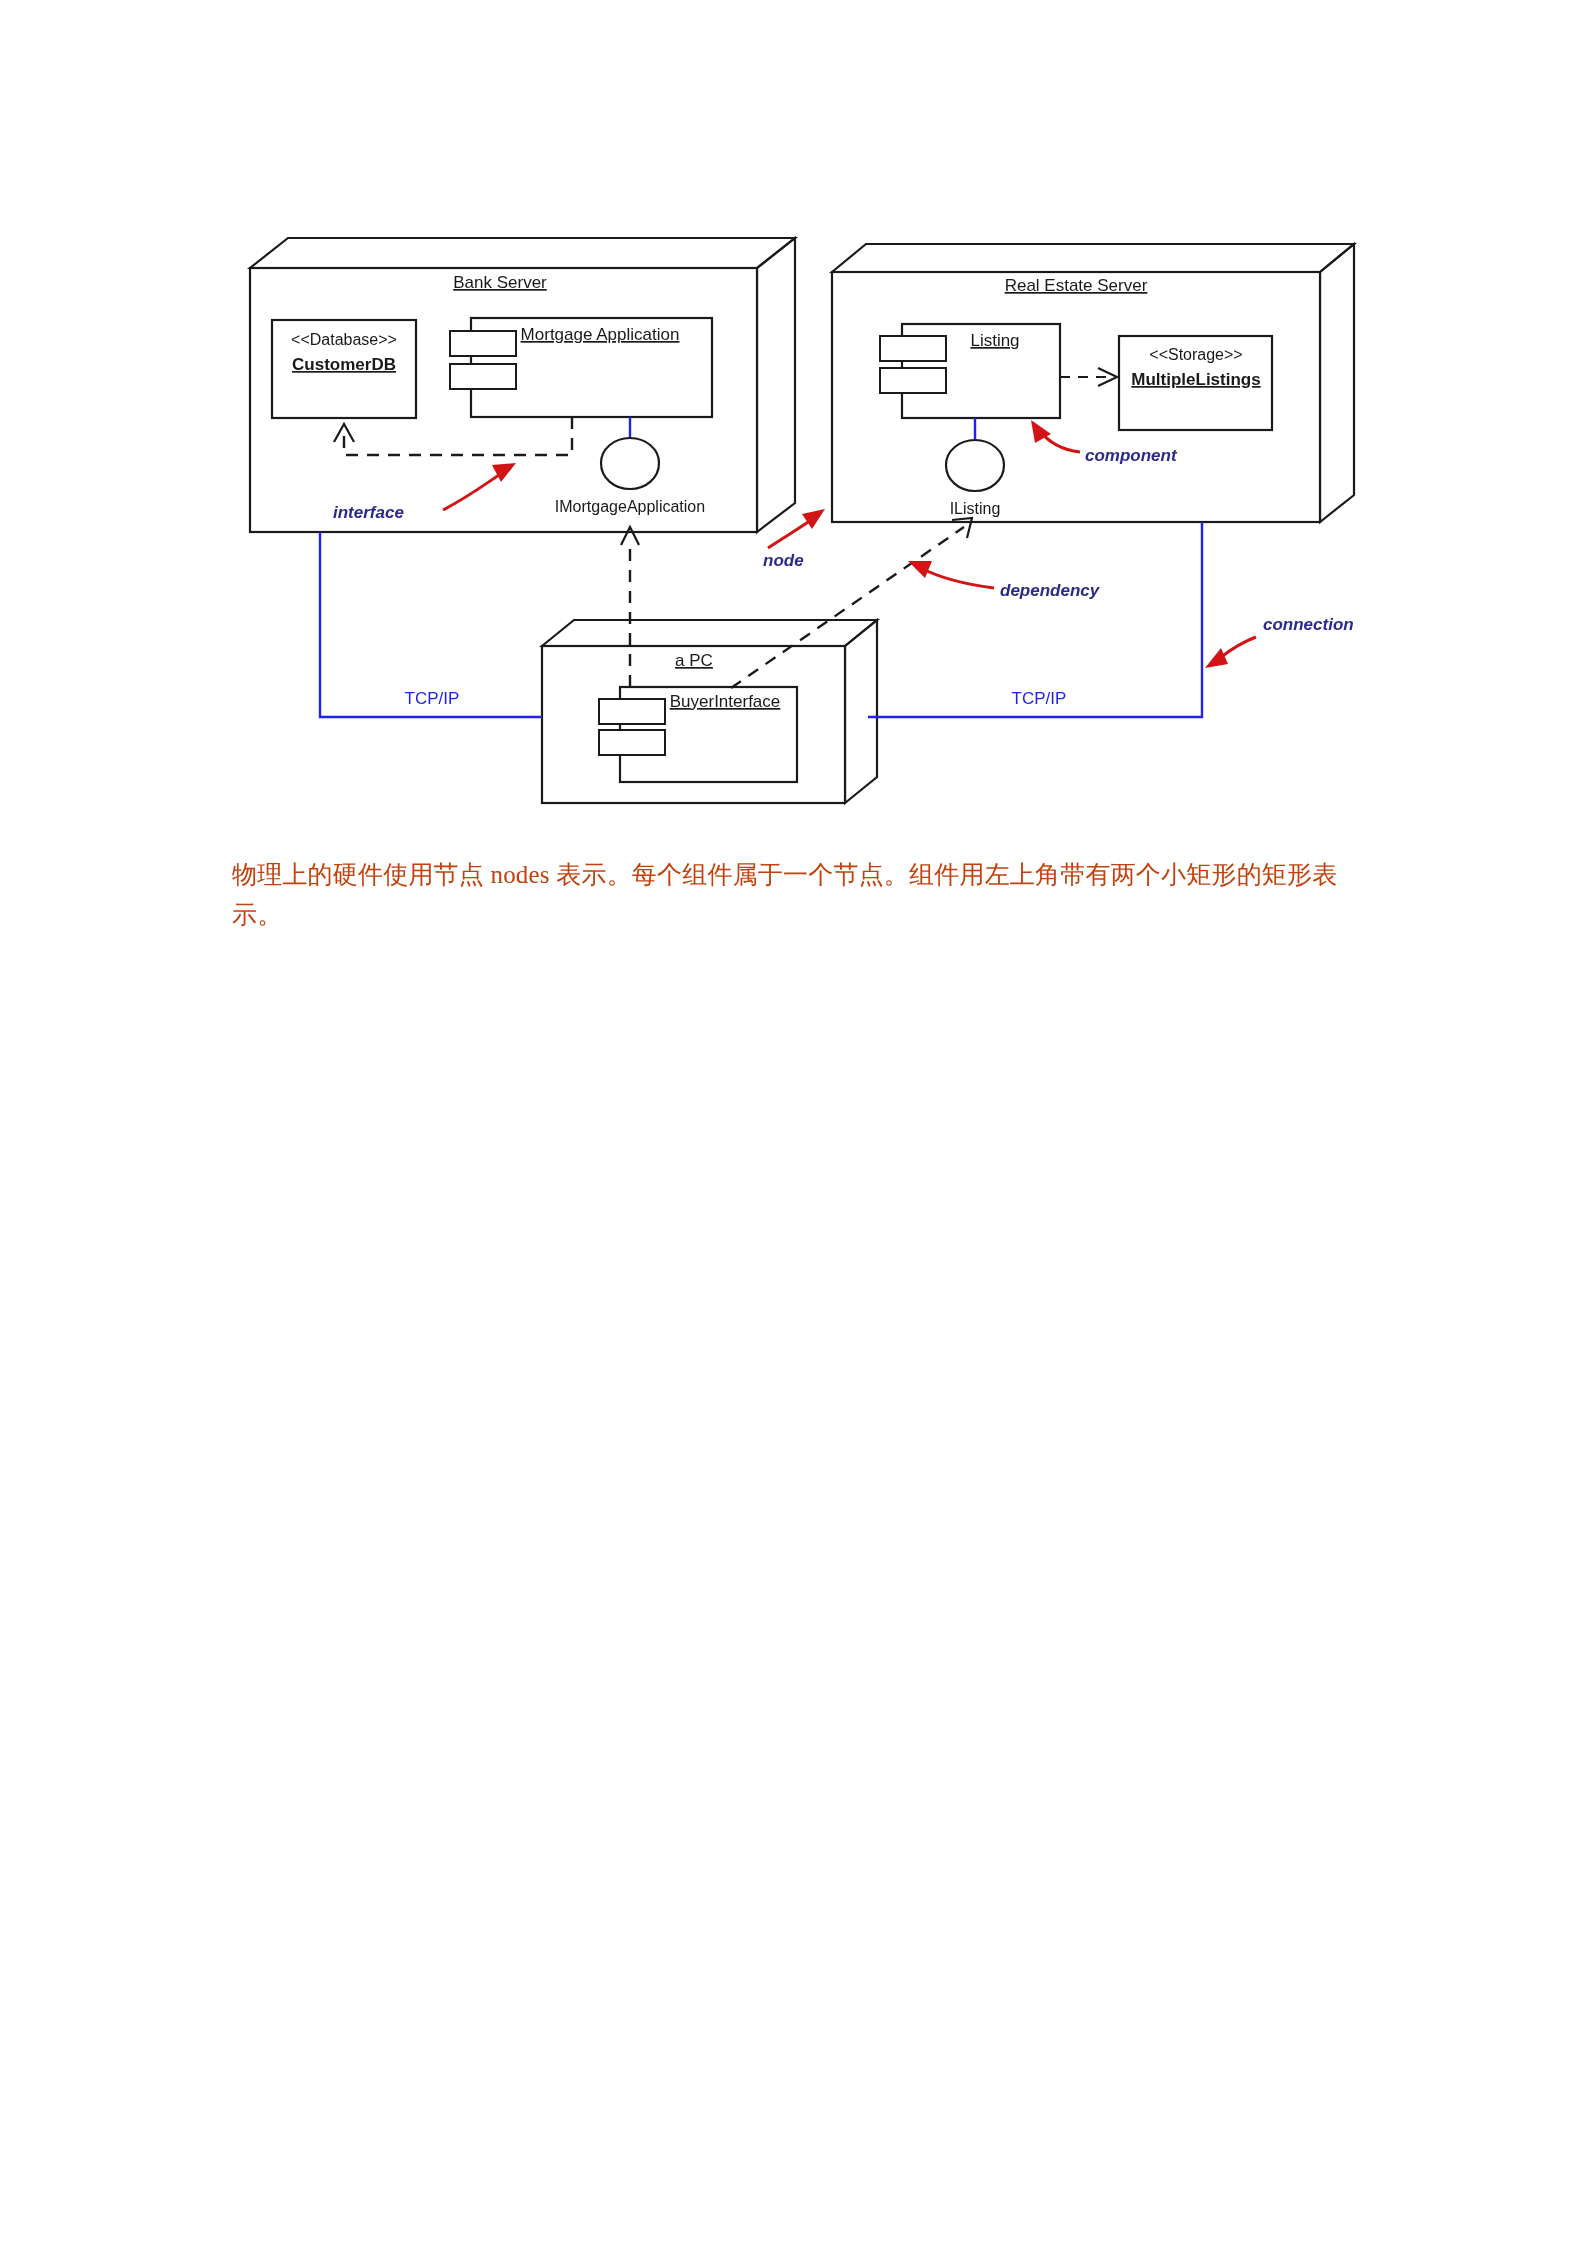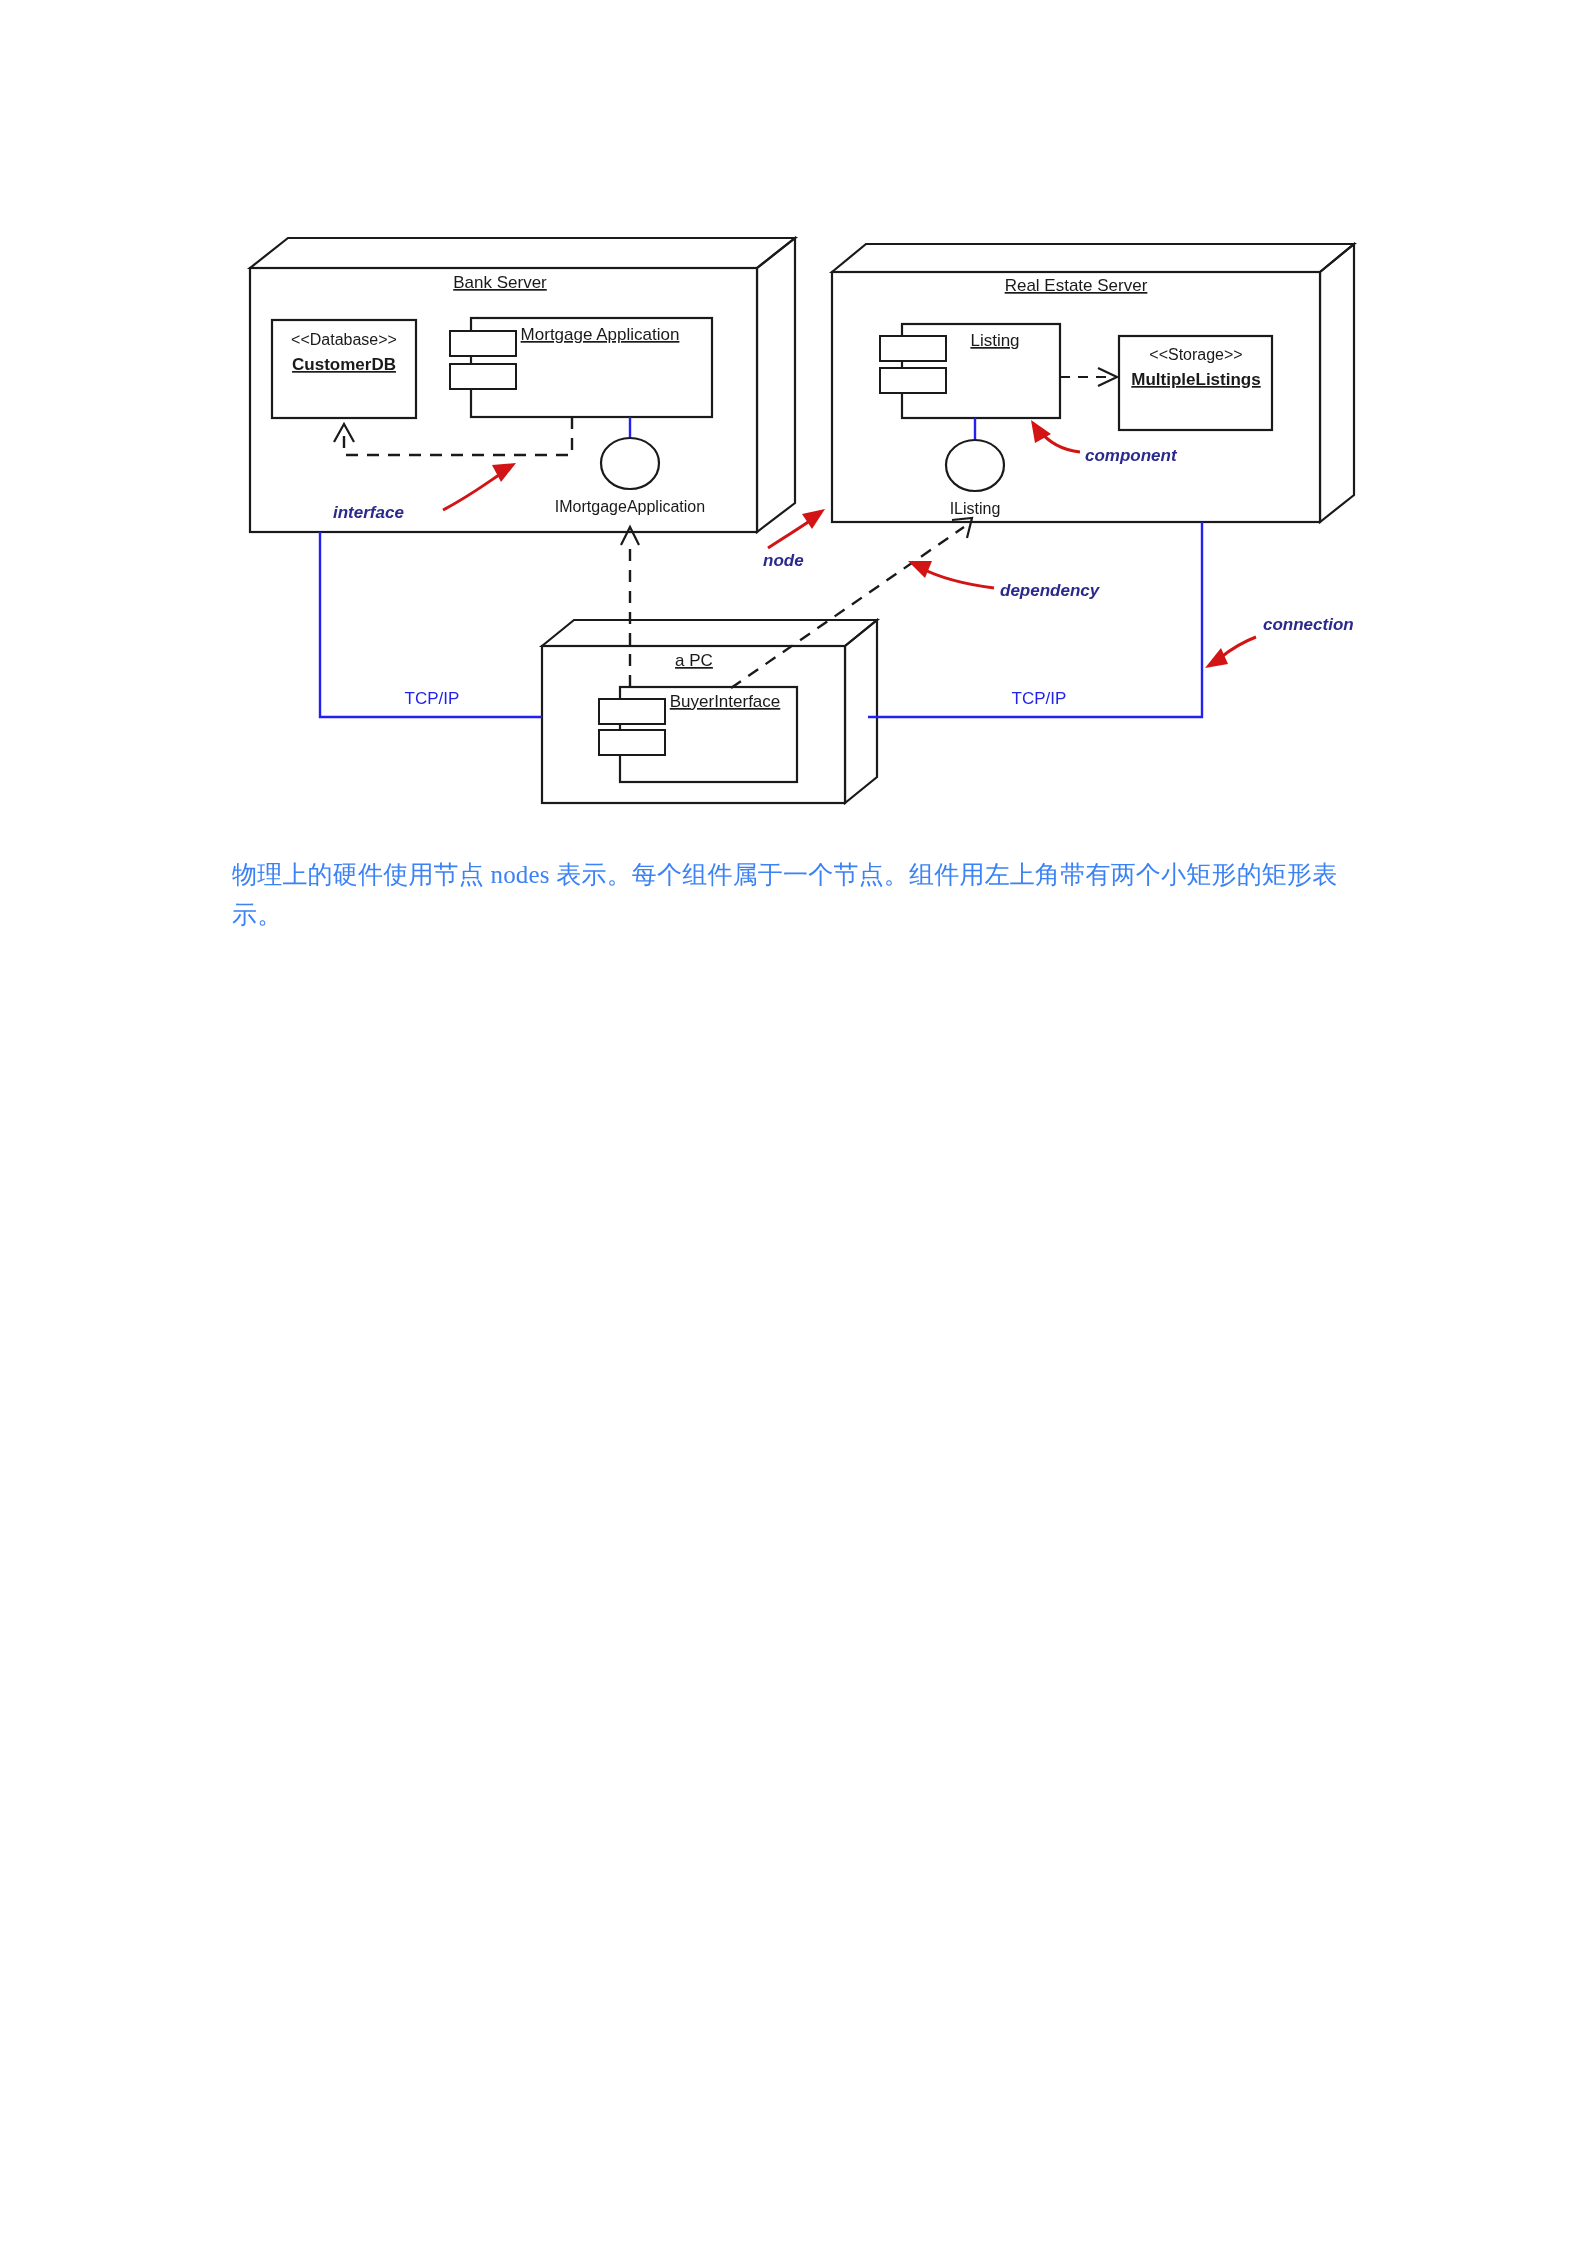--- a/index.html
+++ b/index.html
@@ -122,21 +122,21 @@
     text-decoration: underline;
   }
   #caption {
     position: absolute;
     left: 232px;
     top: 855px;
     width: 1130px;
     font-family: "Liberation Serif", serif;
     font-size: 25px;
     line-height: 1.58;
-    color: #3b82f6;
+    color: #c2410c;
     letter-spacing: 0.2px;
   }
 </style>
 </head>
 <body>
 
 <div id="page">
 
   <div id="diagram-wrap">
     <svg id="uml" width="1587" height="840" viewBox="0 0 1587 840" xmlns="http://www.w3.org/2000/svg">

